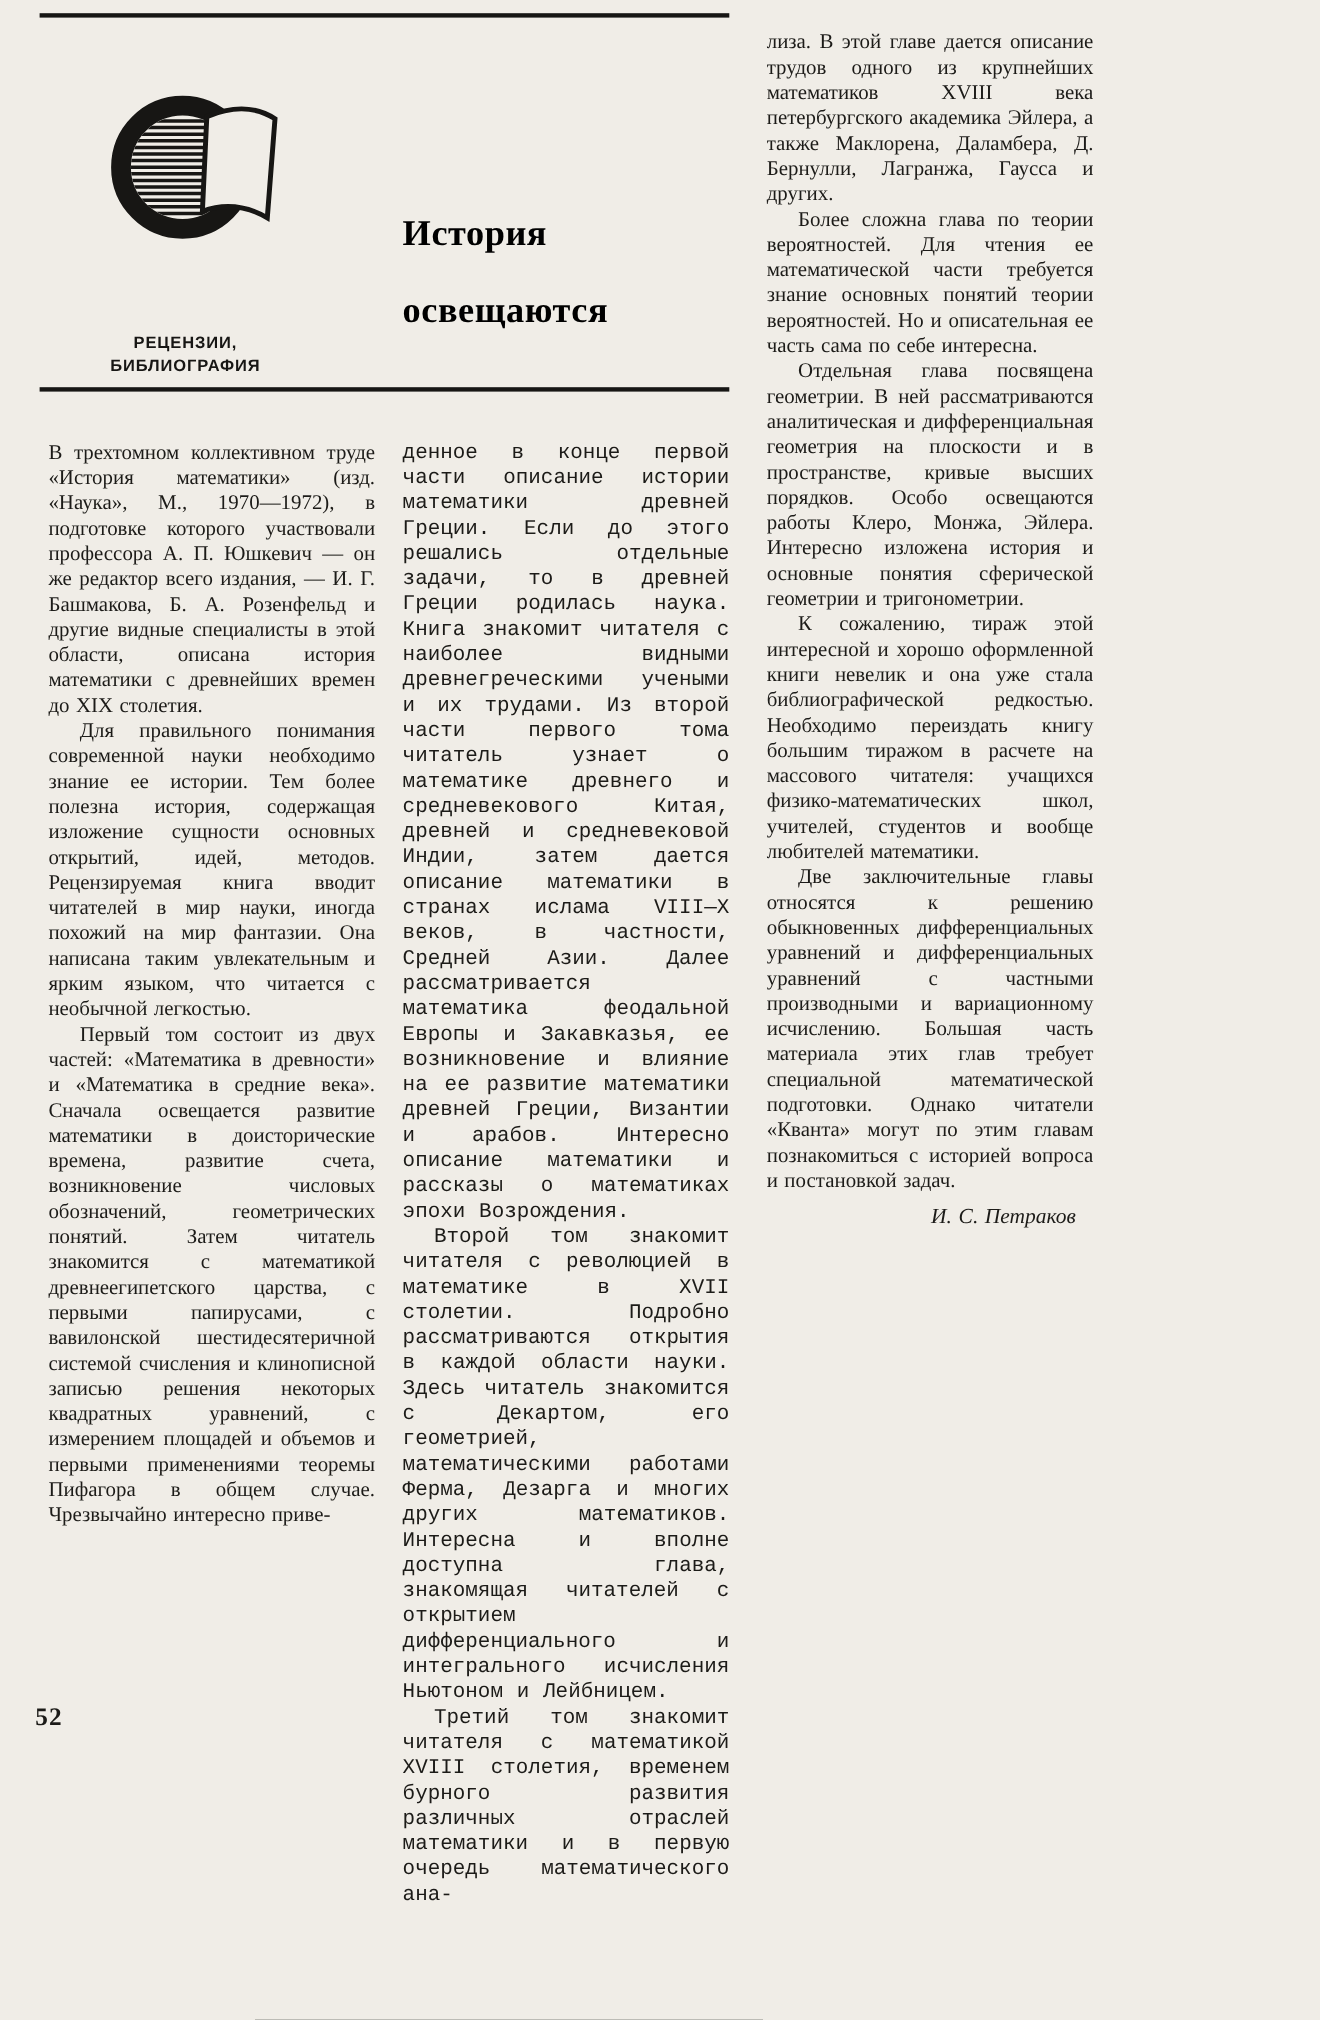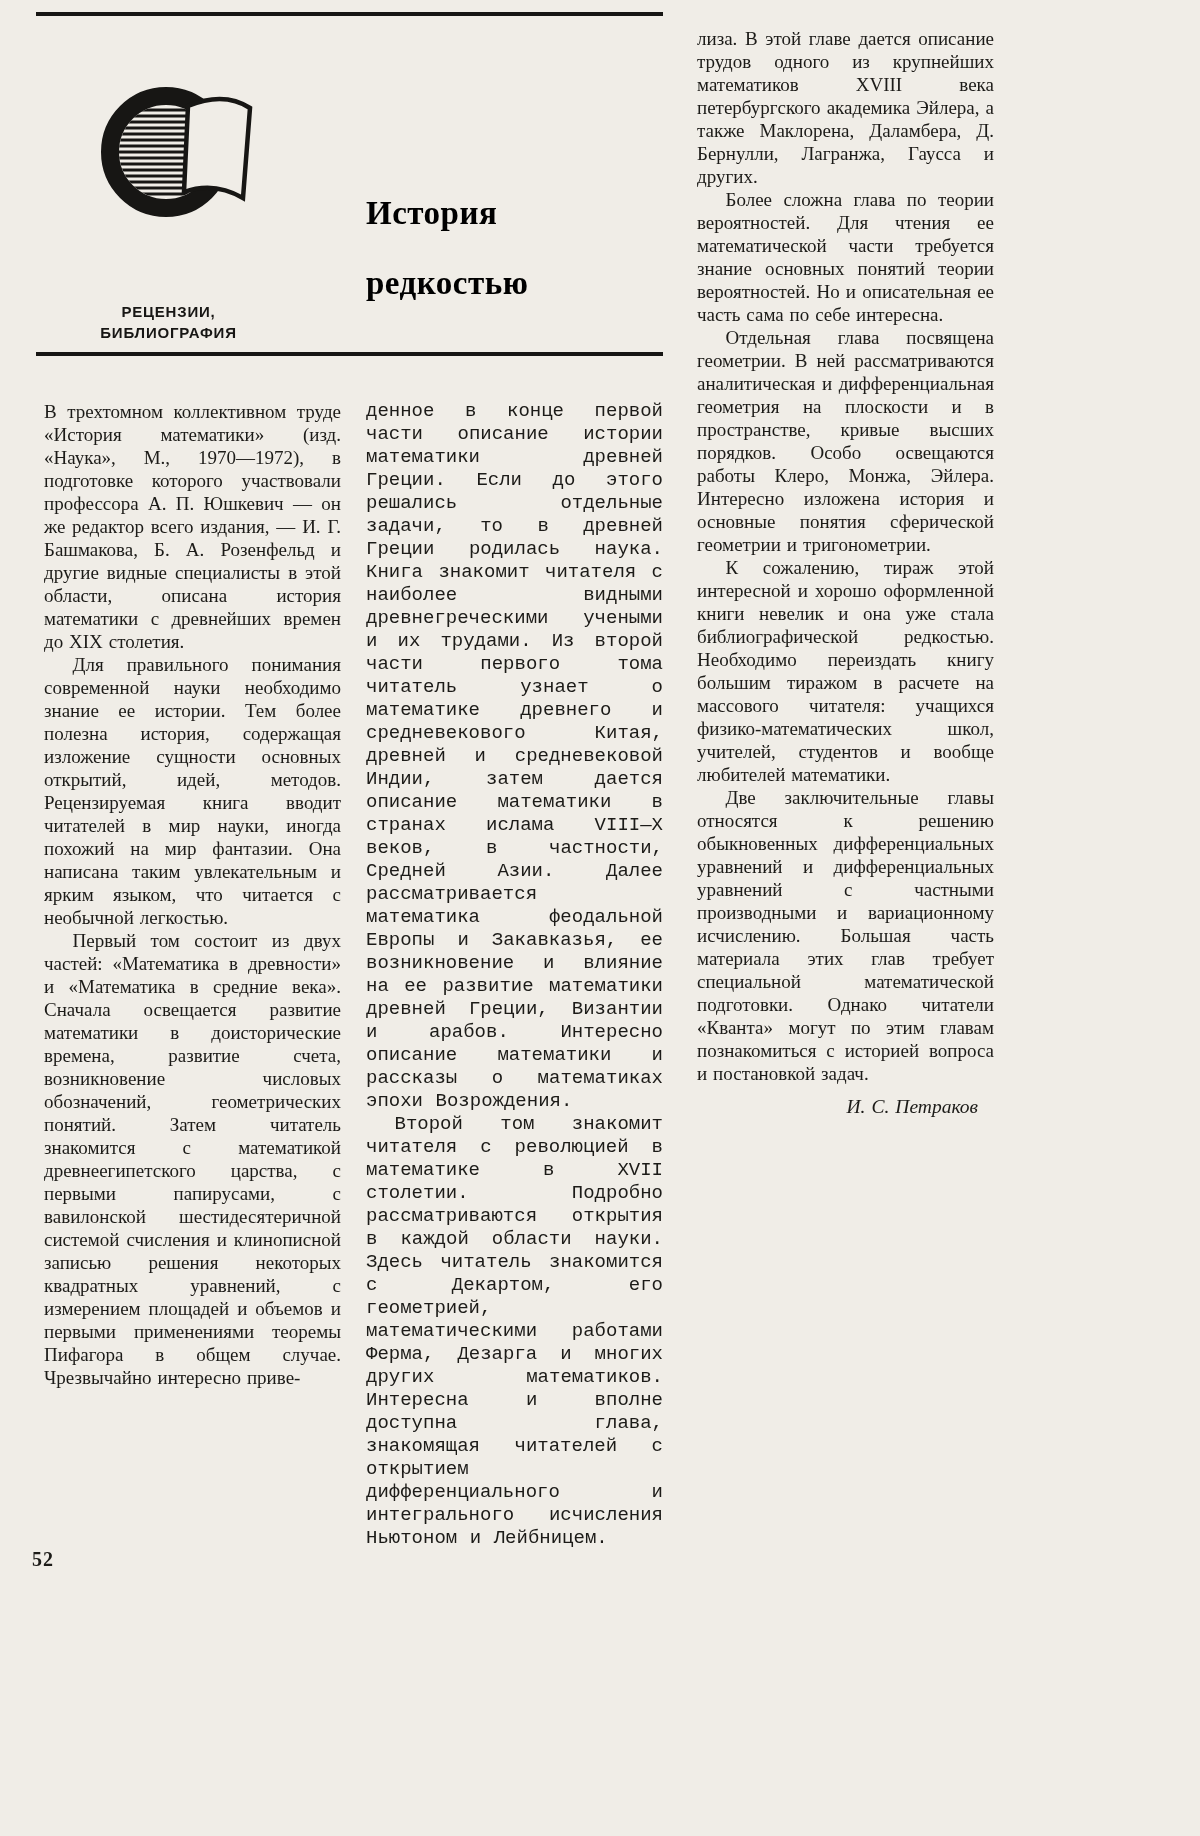--- a/index.html
+++ b/index.html
@@ -46,21 +46,21 @@
   .col2 { left:366px; top:400px;font-family:Liberation Mono, monospace; }
   .col3 { left:697px; top:27px;  }
 
   .author {
     text-align:right; font-style:italic;
     padding:10px 16px 0 0; font-size:19.5px;
   }
 
   .page-number {
     position:absolute; left:32px; top:1548px;
-    font-size:20px; font-weight:bold; letter-spacing:1px;
+    font-size:23px; font-weight:bold; letter-spacing:1px;
   }
 </style>
 </head>
 <body>
 
 <div class="page">
 
   <div class="rule rule-top"></div>
 
   <svg class="logo" width="178" height="168" viewBox="0 0 178 168" aria-hidden="true">
@@ -88,33 +88,34 @@
       <line x1="16" y1="116" x2="124" y2="116"></line>
     </g>
     <path d="M92 28 Q128 13 154 30 L147 120 Q118 103 88 114 Z" fill="#f0ede7" stroke="#171614" stroke-width="4.5"></path>
   </svg>
 
   <div class="rubric">
     <div>РЕЦЕНЗИИ,</div>
     <div>БИБЛИОГРАФИЯ</div>
   </div>
 
-  <h1 class="title"><span>История</span><br><span>редкостью</span></h1>
+  <h1 class="title"><span>История</span><br><span>освещаются</span></h1>
 
   <div class="rule rule-mid"></div>
 
   <div class="col col1">
     <p class="flush">В трехтомном коллективном труде «История математики» (изд. «Наука», М., 1970—1972), в подготовке которого участвовали профессора А. П. Юшкевич — он же редактор всего издания, — И. Г. Башмакова, Б. А. Розенфельд и другие видные специалисты в этой области, описана история математики с древнейших времен до XIX столетия.</p>
     <p>Для правильного понимания современной науки необходимо знание ее истории. Тем более полезна история, содержащая изложение сущности основных открытий, идей, методов. Рецензируемая книга вводит читателей в мир науки, иногда похожий на мир фантазии. Она написана таким увлекательным и ярким языком, что читается с необычной легкостью.</p>
     <p>Первый том состоит из двух частей: «Математика в древности» и «Математика в средние века». Сначала освещается развитие математики в доисторические времена, развитие счета, возникновение числовых обозначений, геометрических понятий. Затем читатель знакомится с математикой древнеегипетского царства, с первыми папирусами, с вавилонской шестидесятеричной системой счисления и клинописной записью решения некоторых квадратных уравнений, с измерением площадей и объемов и первыми применениями теоремы Пифагора в общем случае. Чрезвычайно интересно приве-</p>
   </div>
 
   <div class="col col2">
     <p class="flush">денное в конце первой части описание истории математики древней Греции. Если до этого решались отдельные задачи, то в древней Греции родилась наука. Книга знакомит читателя с наиболее видными древнегреческими учеными и их трудами. Из второй части первого тома читатель узнает о математике древнего и средневекового Китая, древней и средневековой Индии, затем дается описание математики в странах ислама VIII—X веков, в частности, Средней Азии. Далее рассматривается математика феодальной Европы и Закавказья, ее возникновение и влияние на ее развитие математики древней Греции, Византии и арабов. Интересно описание математики и рассказы о математиках эпохи Возрождения.</p>
     <p>Второй том знакомит читателя с революцией в математике в XVII столетии. Подробно рассматриваются открытия в каждой области науки. Здесь читатель знакомится с Декартом, его геометрией, математическими работами Ферма, Дезарга и многих других математиков. Интересна и вполне доступна глава, знакомящая читателей с открытием дифференциального и интегрального исчисления Ньютоном и Лейбницем.</p>
+    <p>Третий том знакомит читателя с математикой XVIII столетия, временем бурного развития различных отраслей математики и в первую очередь математического ана-</p>
   </div>
 
   <div class="col col3">
     <p class="flush">лиза. В этой главе дается описание трудов одного из крупнейших математиков XVIII века петербургского академика Эйлера, а также Маклорена, Даламбера, Д. Бернулли, Лагранжа, Гаусса и других.</p>
     <p>Более сложна глава по теории вероятностей. Для чтения ее математической части требуется знание основных понятий теории вероятностей. Но и описательная ее часть сама по себе интересна.</p>
     <p>Отдельная глава посвящена геометрии. В ней рассматриваются аналитическая и дифференциальная геометрия на плоскости и в пространстве, кривые высших порядков. Особо освещаются работы Клеро, Монжа, Эйлера. Интересно изложена история и основные понятия сферической геометрии и тригонометрии.</p>
     <p>К сожалению, тираж этой интересной и хорошо оформленной книги невелик и она уже стала библиографической редкостью. Необходимо переиздать книгу большим тиражом в расчете на массового читателя: учащихся физико-математических школ, учителей, студентов и вообще любителей математики.</p>
     <p>Две заключительные главы относятся к решению обыкновенных дифференциальных уравнений и дифференциальных уравнений с частными производными и вариационному исчислению. Большая часть материала этих глав требует специальной математической подготовки. Однако читатели «Кванта» могут по этим главам познакомиться с историей вопроса и постановкой задач.</p>
     <div class="author">И. С. Петраков</div>
   </div>

